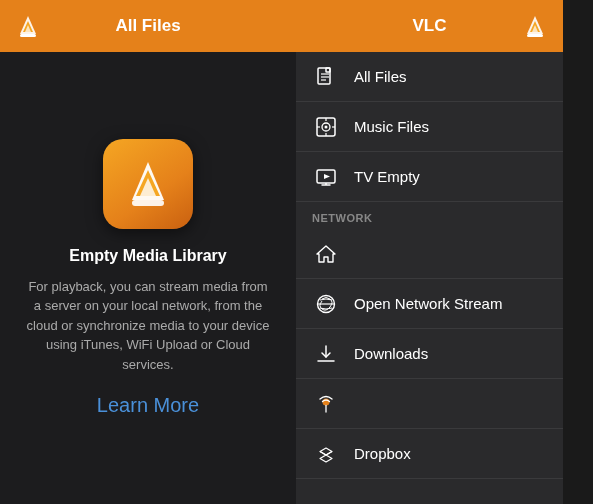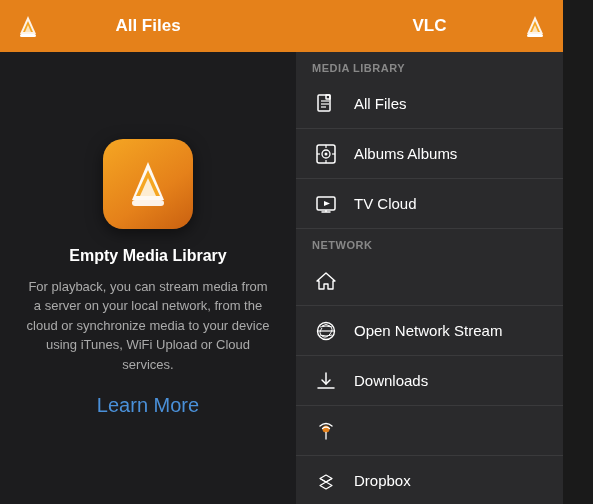--- a/index.html
+++ b/index.html
@@ -225,21 +225,20 @@
         <polygon points="14,4 22,22 6,22" fill="#ffffff" opacity="0.9"></polygon>
         <polygon points="14,9 19,20 9,20" fill="#f5a623"></polygon>
         <polygon points="14,13 17,20 11,20" fill="#ffffff" opacity="0.7"></polygon>
         <rect x="6" y="22" width="16" height="3" rx="1.5" fill="#ffffff"></rect>
       </svg>
     </div>
   </div>
 
   <div class="menu-content">
 
-    <div class="section-header">Media Library</div>
 
     <div class="menu-item">
       <div class="menu-item-icon">
         <svg width="22" height="22" viewBox="0 0 22 22" xmlns="http://www.w3.org/2000/svg">
           <rect x="3" y="2" width="12" height="16" rx="1" fill="none" stroke="#ffffff" stroke-width="1.5"></rect>
           <rect x="11" y="2" width="4" height="4" rx="0.5" fill="none" stroke="#ffffff" stroke-width="1.5"></rect>
           <line x1="6" y1="8" x2="14" y2="8" stroke="#ffffff" stroke-width="1.2"></line>
           <line x1="6" y1="11" x2="14" y2="11" stroke="#ffffff" stroke-width="1.2"></line>
           <line x1="6" y1="14" x2="11" y2="14" stroke="#ffffff" stroke-width="1.2"></line>
         </svg>
@@ -252,33 +251,33 @@
         <svg width="22" height="22" viewBox="0 0 22 22" xmlns="http://www.w3.org/2000/svg">
           <rect x="2" y="2" width="18" height="18" rx="2" fill="none" stroke="#ffffff" stroke-width="1.5"></rect>
           <circle cx="11" cy="11" r="4" fill="none" stroke="#ffffff" stroke-width="1.3"></circle>
           <circle cx="11" cy="11" r="1.5" fill="#ffffff"></circle>
           <line x1="11" y1="2" x2="11" y2="5" stroke="#ffffff" stroke-width="1.2"></line>
           <line x1="11" y1="17" x2="11" y2="20" stroke="#ffffff" stroke-width="1.2"></line>
           <line x1="2" y1="11" x2="5" y2="11" stroke="#ffffff" stroke-width="1.2"></line>
           <line x1="17" y1="11" x2="20" y2="11" stroke="#ffffff" stroke-width="1.2"></line>
         </svg>
       </div>
-      <span class="menu-item-text">Albums Albums</span>
+      <span class="menu-item-text">Music Files</span>
     </div>
 
     <div class="menu-item">
       <div class="menu-item-icon">
         <svg width="22" height="22" viewBox="0 0 22 22" xmlns="http://www.w3.org/2000/svg">
           <rect x="2" y="4" width="18" height="13" rx="1.5" fill="none" stroke="#ffffff" stroke-width="1.5"></rect>
           <polygon points="9,8 15,10.5 9,13" fill="#ffffff"></polygon>
           <line x1="7" y1="19" x2="15" y2="19" stroke="#ffffff" stroke-width="1.5" stroke-linecap="round"></line>
           <line x1="11" y1="17" x2="11" y2="19" stroke="#ffffff" stroke-width="1.5"></line>
         </svg>
       </div>
-      <span class="menu-item-text">TV Cloud</span>
+      <span class="menu-item-text">TV Empty</span>
     </div>
 
     <div class="section-header">Network</div>
 
     <div class="menu-item">
       <div class="menu-item-icon">
         <svg width="22" height="22" viewBox="0 0 22 22" xmlns="http://www.w3.org/2000/svg">
 
           <polygon points="11,3 2,11 4,11 4,19 9,19 9,14 13,14 13,19 18,19 18,11 20,11" fill="none" stroke="#ffffff" stroke-width="1.4" stroke-linejoin="round"></polygon>
         </svg>

